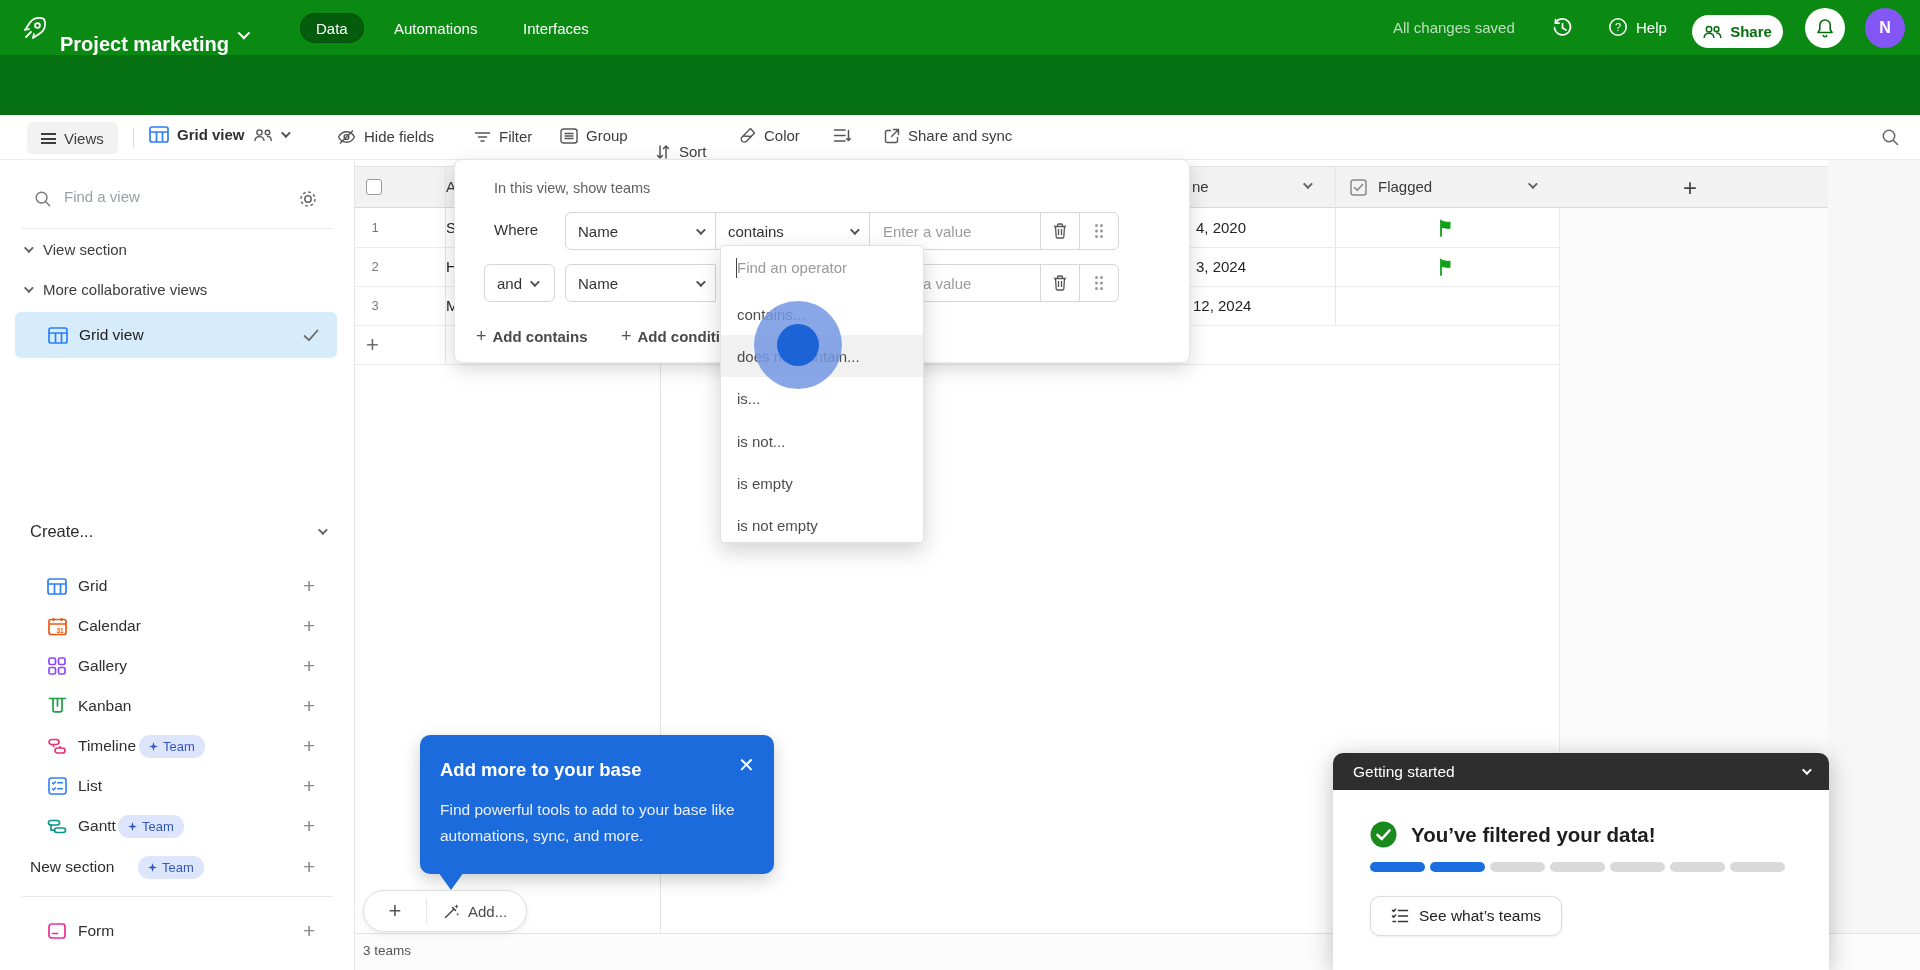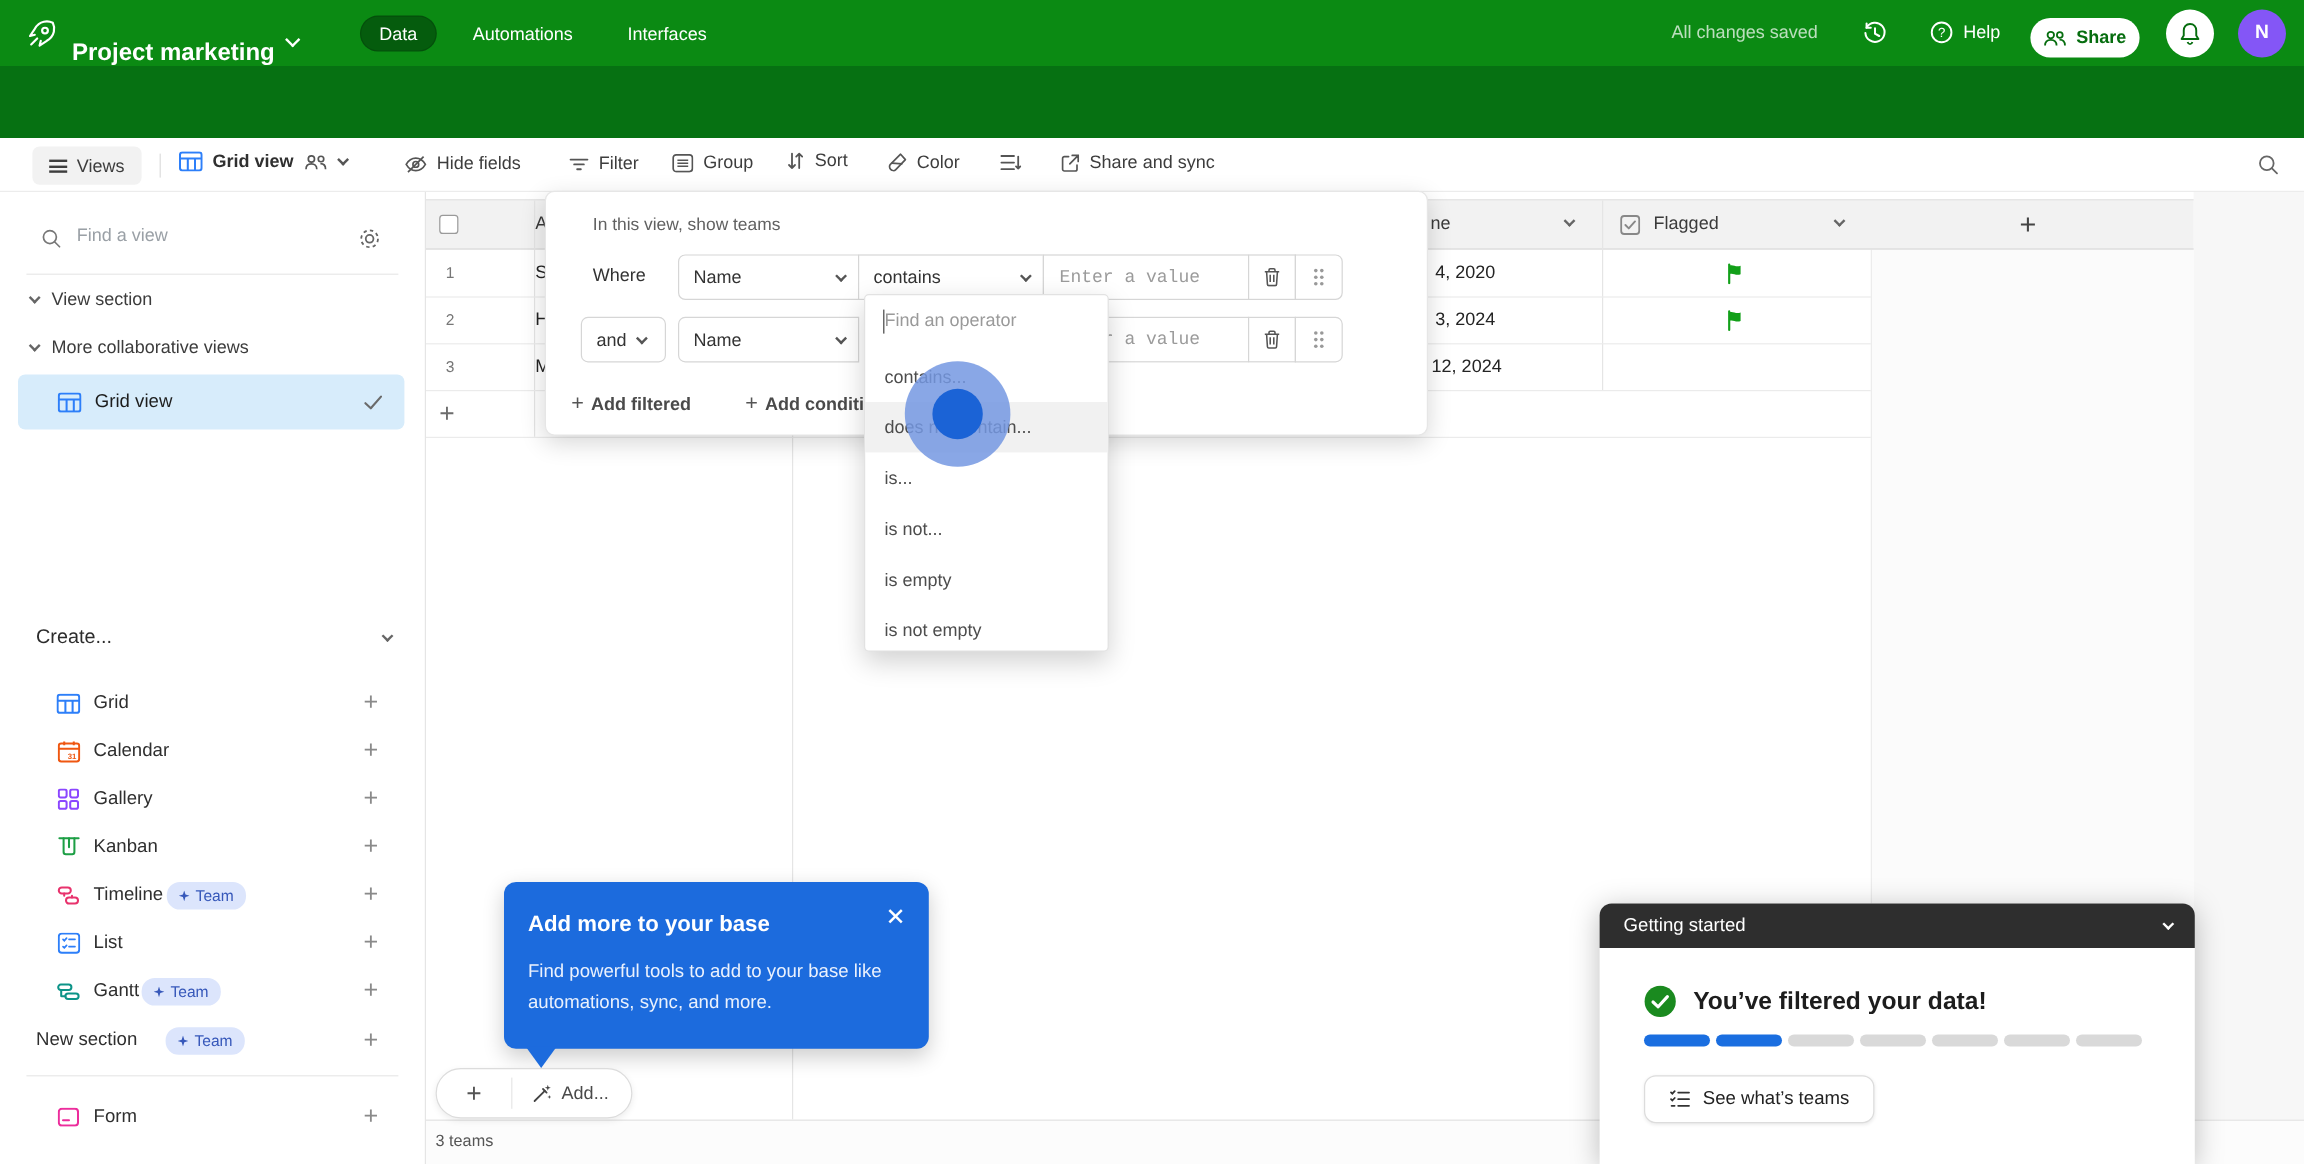--- a/index.html
+++ b/index.html
@@ -63,21 +63,21 @@
   #addcol-plus { left:1683px; top:174px; color:#444; font-size:24px; font-weight:300; }
 
   
   #statusbar { left:355px; top:933px; width:1565px; height:37px; background:#fcfcfc; border-top:1px solid #e3e3e3; }
   #add-pill { left:363px; top:890px; width:164px; height:42px; background:#fff; border:1px solid #dcdcdc; border-radius:21px; box-shadow:0 2px 6px rgba(0,0,0,.08); display:flex; align-items:center; z-index:16; }
 
   
   #popup { left:454px; top:159px; width:736px; height:204px; background:#fff; border:1px solid #e6e6e6; border-radius:8px; box-shadow:0 6px 20px rgba(0,0,0,.16); z-index:20; }
   .sel { position:absolute; height:38px; background:#fff; border:1px solid #d6d6d6; display:flex; align-items:center; padding:0 12px; color:#333; font-size:15px; cursor:pointer; }
   .sel .chev { margin-left:auto; color:#555; }
-  .pinput { position:absolute; height:38px; border:1px solid #d6d6d6; font-size:15px; padding:0 13px; color:#0f766e; outline:none;font-family:Liberation Mono, monospace; }
+  .pinput { position:absolute; height:38px; border:1px solid #d6d6d6; font-size:15px; padding:0 13px; color:#0f766e; outline:none; }
   .pinput::placeholder { color:#9b9b9b; }
   .iconcell { position:absolute; height:38px; border:1px solid #d6d6d6; display:flex; align-items:center; justify-content:center; cursor:pointer; background:#fff; }
   .addlink { position:absolute; color:#4a4a4a; font-size:15px; font-weight:bold; cursor:pointer; white-space:nowrap; }
   .addlink .pl { font-weight:400; font-size:18px; margin-right:6px; color:#555; }
 
   
   #dropdown { left:720px; top:245px; width:204px; height:298px; background:#fff; border:1px solid #e2e2e2; border-radius:4px; box-shadow:0 8px 22px rgba(0,0,0,.18); z-index:30; }
   #op-search { width:100%; height:43px; border:none; outline:none; padding:0 16px; font-size:15px; color:#333; background:transparent; }
   #op-search::placeholder { color:#9a9a9a; }
   .opt { position:absolute; left:0; width:100%; height:42px; display:flex; align-items:center; padding-left:16px; color:#4d4d4d; font-size:15px; cursor:pointer; }
@@ -233,21 +233,21 @@
   </div>
 
   <div class="abs tb-item" style="left:560px;top:12px;">
     <svg width="18" height="16" viewBox="0 0 18 16">
         <rect x="1" y="1" width="16" height="14" rx="2.5" fill="none" stroke="#555" stroke-width="1.4"></rect>
         <path d="M4.5 5.5 H13.5 M4.5 8 H13.5 M4.5 10.5 H13.5" stroke="#555" stroke-width="1.3"></path>
       </svg>
     <span>Group</span>
   </div>
 
-  <div class="abs tb-item" style="left:655px;top:10px;text-align:center;">
+  <div class="abs tb-item" style="left:655px;top:28px;text-align:center;">
     <svg width="16" height="16" viewBox="0 0 16 16">
         <g fill="none" stroke="#555" stroke-width="1.5" stroke-linecap="round" stroke-linejoin="round">
           <path d="M5 2 V14 M5 14 L2.5 11.5 M5 14 L7.5 11.5"></path>
           <path d="M11 14 V2 M11 2 L8.5 4.5 M11 2 L13.5 4.5"></path>
         </g>
       </svg>
     <span>Sort</span>
   </div>
 
   <div class="abs tb-item" style="left:740px;top:12px;">
@@ -576,21 +576,21 @@
           <circle cx="7.5" cy="2.5" r="1.5"></circle>
           <circle cx="2.5" cy="8" r="1.5"></circle>
           <circle cx="7.5" cy="8" r="1.5"></circle>
           <circle cx="2.5" cy="13.5" r="1.5"></circle>
           <circle cx="7.5" cy="13.5" r="1.5"></circle>
         </g>
       </svg>
   </div>
 
   <div class="addlink" style="left:21px;top:166px;">
-    <span class="pl">+</span><span>Add filtered</span>
+    <span class="pl">+</span><span>Add contains</span>
   </div>
   <div class="addlink" style="left:166px;top:166px;">
     <span class="pl">+</span><span>Add condition group</span>
   </div>
 </div>
 
 <div id="dropdown" class="abs">
   <div class="abs" style="left:15px;top:12px;width:1px;height:20px;background:#444;"></div>
   <input id="op-search" placeholder="Find an operator" style="">
   <div class="opt" style="top:47px;">contains...</div>

